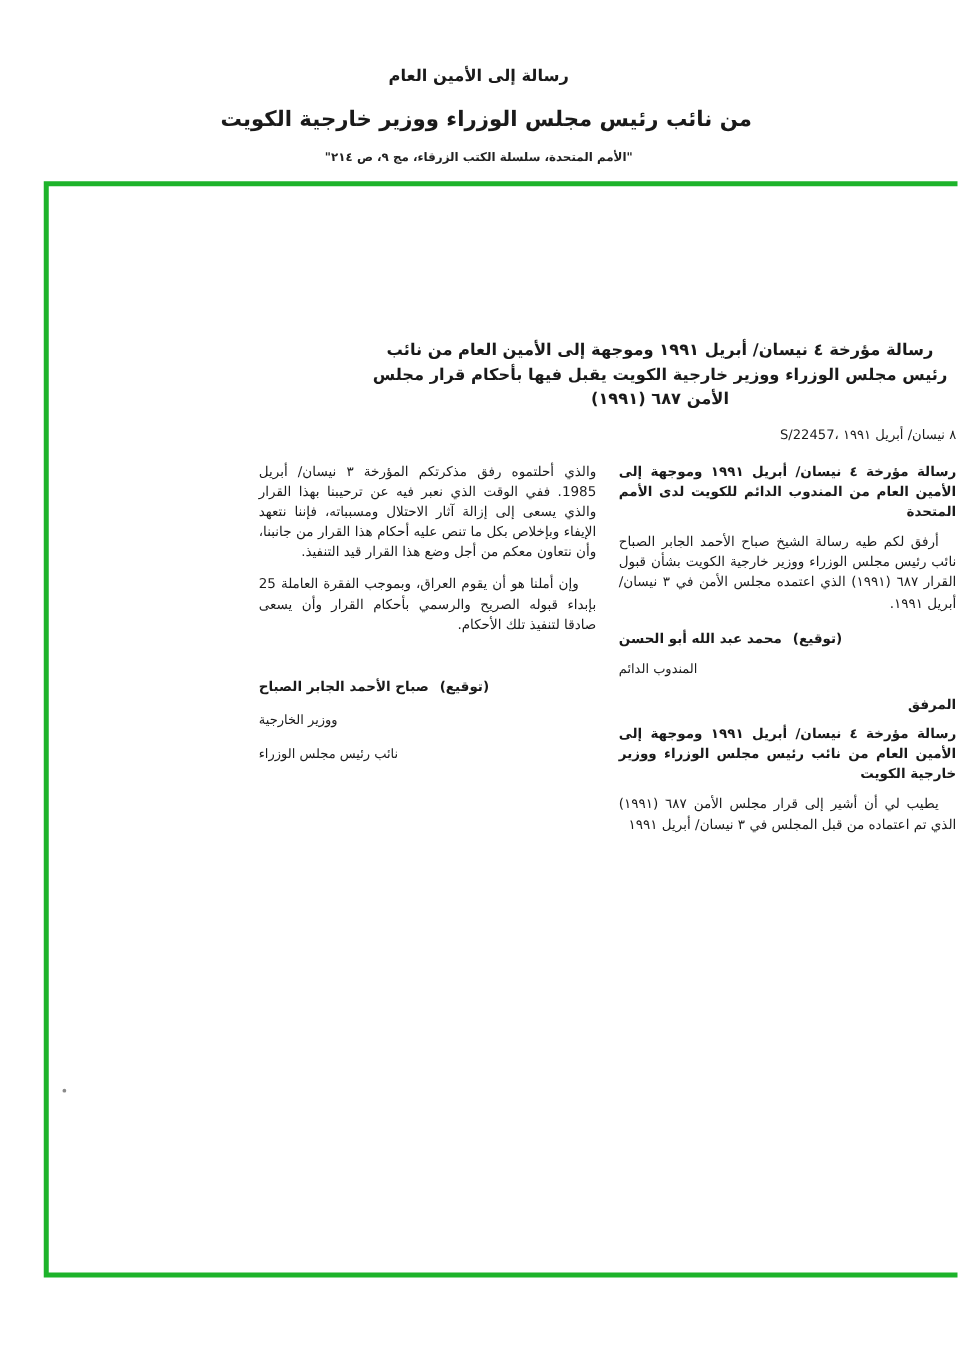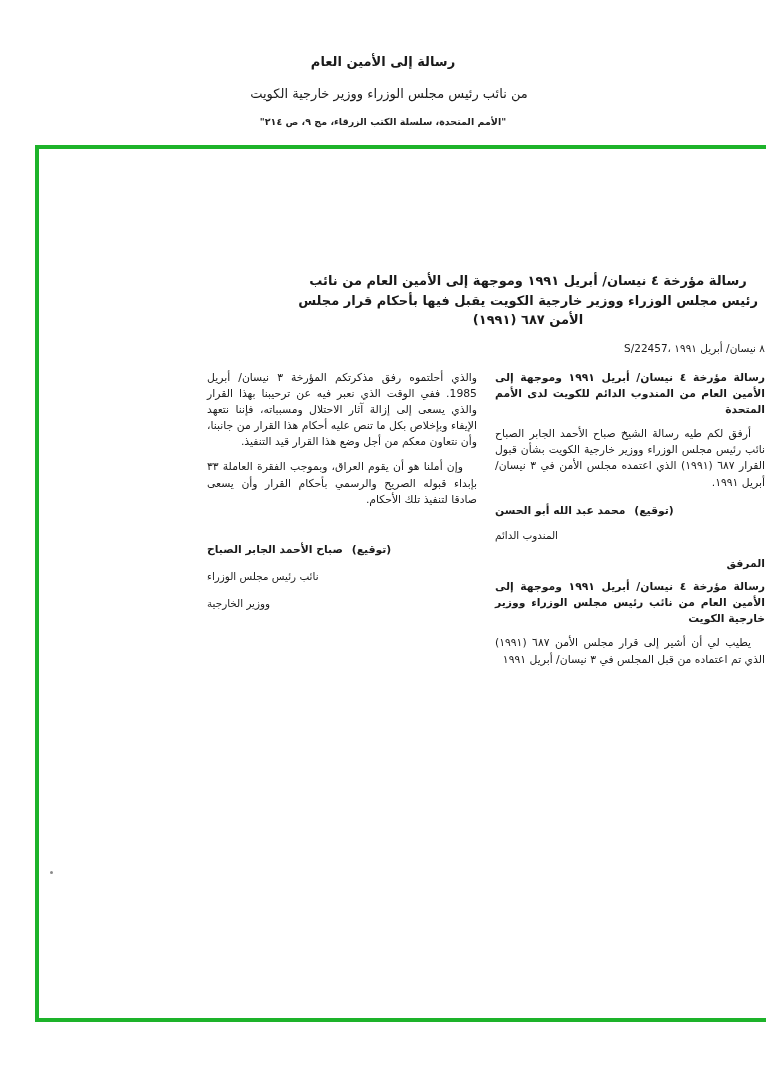--- a/index.html
+++ b/index.html
@@ -18,21 +18,21 @@
     direction: rtl;
   }
 
   
   .page-header {
     position: absolute;
     top: 54px; left: 0; right: 0;
     text-align: center;
   }
   .hdr-title    { font-size: 13px; font-weight: bold; margin-bottom: 17px; }
-  .hdr-subtitle { font-size: 13px; font-weight: normal; margin-bottom: 15px; padding-left: 12px; }
+  .hdr-subtitle { font-size: 17px; font-weight: bold; margin-bottom: 15px; padding-left: 12px; }
   .hdr-source   { font-size: 9.5px; font-weight: bold; color: #222; }
 
   
   .doc-frame {
     position: absolute;
     top: 145px; left: 35px;
     width: 766px; height: 877px;
     border: 4px solid #1db32a;
     border-radius: 0;
     background: #ffffff;
@@ -127,29 +127,29 @@
           <div class="sig-title">المندوب الدائم</div>
         </div>
 
         <p class="annex-label">المرفق</p>
         <p class="col-heading">رسالة مؤرخة ٤ نيسان/ أبريل ١٩٩١ وموجهة إلى الأمين العام من نائب رئيس مجلس الوزراء ووزير خارجية الكويت</p>
         <p class="body-para indent">يطيب لي أن أشير إلى قرار مجلس الأمن ٦٨٧ (١٩٩١) الذي تم اعتماده من قبل المجلس في ٣ نيسان/ أبريل ١٩٩١</p>
       </div>
 
       <div class="col">
         <p class="body-para">والذي أحلتموه رفق مذكرتكم المؤرخة ٣ نيسان/ أبريل 1985. ففي الوقت الذي نعبر فيه عن ترحيبنا بهذا القرار والذي يسعى إلى إزالة آثار الاحتلال ومسبباته، فإننا نتعهد الإيفاء وبإخلاص بكل ما تنص عليه أحكام هذا القرار من جانبنا، وأن نتعاون معكم من أجل وضع هذا القرار قيد التنفيذ.</p>
-        <p class="body-para indent">وإن أملنا هو أن يقوم العراق، وبموجب الفقرة العاملة ٣٣ بإبداء قبوله الصريح والرسمي بأحكام القرار وأن يسعى صادقا لتنفيذ تلك الأحكام.</p>
+        <p class="body-para indent">وإن أملنا هو أن يقوم العراق، وبموجب الفقرة العاملة 25 بإبداء قبوله الصريح والرسمي بأحكام القرار وأن يسعى صادقا لتنفيذ تلك الأحكام.</p>
 
         <div class="sig-block sig-block-minister">
           <div class="sig-line">
             <span class="sig-label">(توقيع)</span>
             <span class="sig-name">صباح الأحمد الجابر الصباح</span>
           </div>
+          <div class="sig-title">ووزير الخارجية</div>
           <div class="sig-title">نائب رئيس مجلس الوزراء</div>
-          <div class="sig-title">ووزير الخارجية</div>
         </div>
       </div>
 
     </div>
 
     <span class="scan-speck"></span>
   </section>
 
 </div>
 

